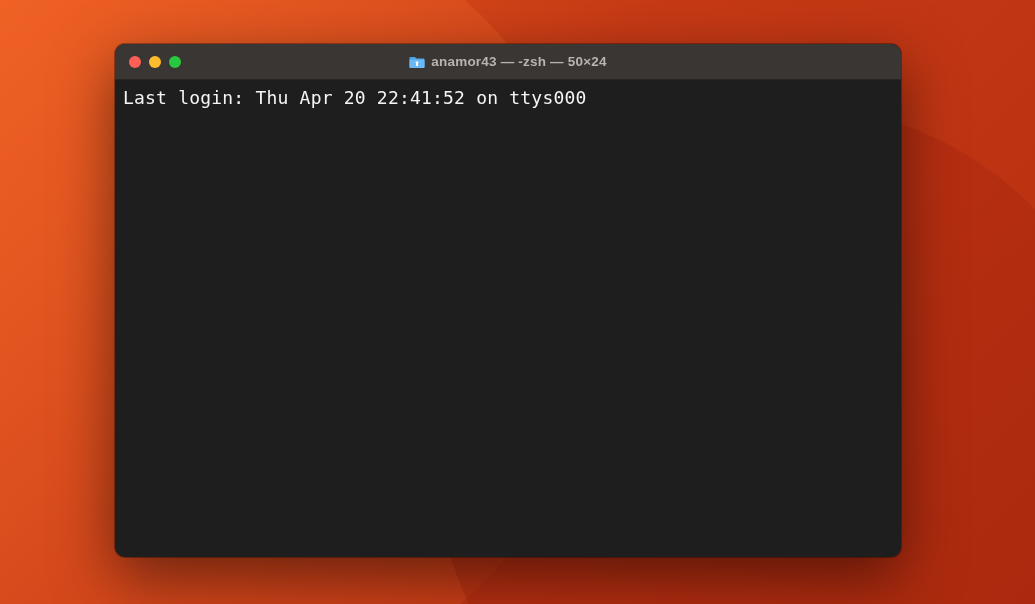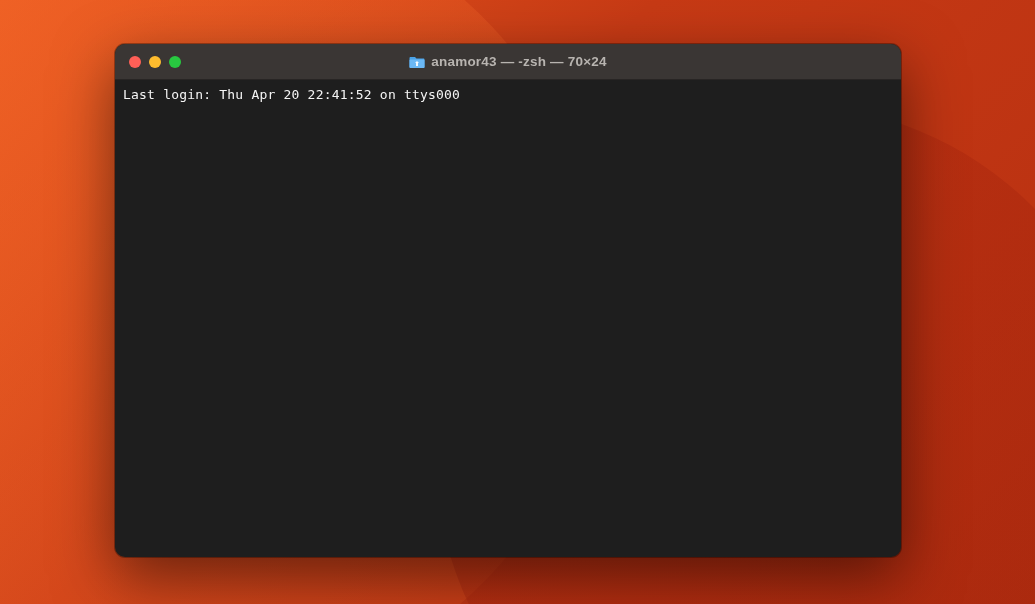--- a/index.html
+++ b/index.html
@@ -109,21 +109,21 @@
     .window-title {
       color: #b8b4b0;
       font-size: 13.5px;
       font-weight: 600;
       letter-spacing: 0.2px;
     }
     
     .terminal-body {
       padding: 6px 8px;
       font-family: "SF Mono", "Menlo", "Monaco", "Consolas", monospace;
-      font-size: 13px;
+      font-size: 18px;
       color: #f5f5f5;
       line-height: 1.35;
       white-space: pre;
       letter-spacing: 0.2px;
     }
     
     .terminal-line {
       display: block;
     }
     
@@ -148,17 +148,17 @@
     </div>
     <div class="title-container">
       <span class="folder-icon">
         <svg width="16" height="14" viewBox="0 0 16 14">
           <path d="M1.5 2 L6 2 L7.5 3.5 L14.5 3.5 C15 3.5 15.5 4 15.5 4.5 L15.5 12 C15.5 12.5 15 13 14.5 13 L1.5 13 C1 13 0.5 12.5 0.5 12 L0.5 3 C0.5 2.5 1 2 1.5 2 Z" fill="#4aa3e8"></path>
           <path d="M1.5 4.5 L14.5 4.5 C15 4.5 15.5 5 15.5 5.5 L15.5 12 C15.5 12.5 15 13 14.5 13 L1.5 13 C1 13 0.5 12.5 0.5 12 L0.5 5.5 C0.5 5 1 4.5 1.5 4.5 Z" fill="#6bb8f5"></path>
           <rect x="7" y="7.5" width="2" height="3.5" fill="#ffffff" opacity="0.9"></rect>
           <path d="M8 6 L10 8 L6 8 Z" fill="#ffffff" opacity="0.9"></path>
         </svg>
       </span>
-      <span class="window-title">anamor43 — -zsh — 70×24</span>
+      <span class="window-title">anamor43 — -zsh — 50×24</span>
     </div>
   </div>
   <div class="terminal-body"><span class="terminal-line">Last login: Thu Apr 20 22:41:52 on ttys000</span></div>
 </div>
 
 </body></html>

